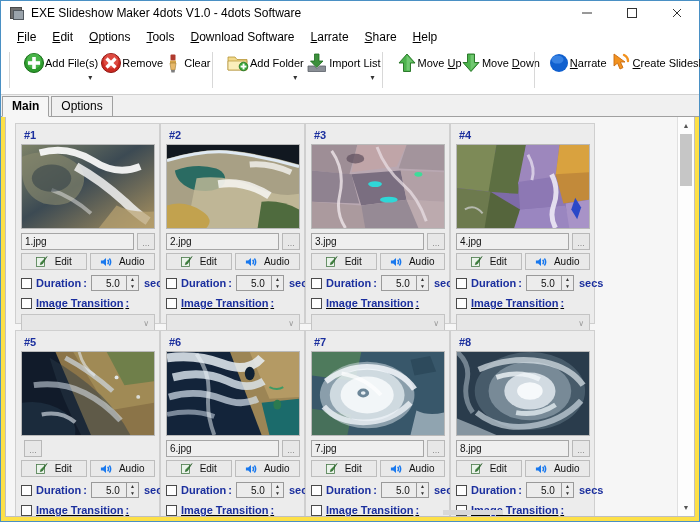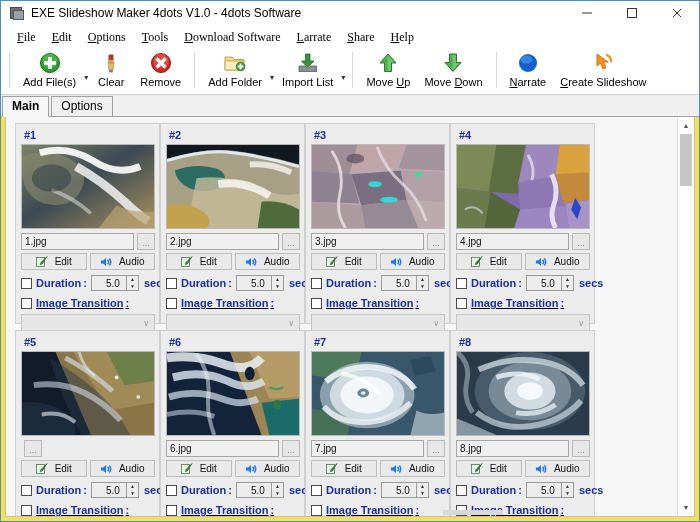--- a/index.html
+++ b/index.html
@@ -69,42 +69,40 @@
     display: flex;
     align-items: center;
     padding-left: 8px;
     flex: 0 0 auto;
   }
   .menu-item {
     font-size: 12px;
     color: #000;
     padding: 2px 8px;
     white-space: nowrap;
-    font-family: Liberation Serif, serif;
   }
   .menu-item u { text-decoration: underline; }
   
   .toolbar {
     height: 47px;
     background: #ffffff;
     display: flex;
     align-items: flex-start;
     flex: 0 0 auto;
     padding-left: 2px;
     border-bottom: 1px solid #d2d2d2;
   }
   .tb-sep {
     width: 1px; height: 36px;
     background: #d8d8d8;
     margin: 4px 6px 0 6px;
     flex: 0 0 auto;
   }
   .tb-btn {
     display: flex;
-    flex-direction: column;
     align-items: center;
     justify-content: flex-start;
     padding: 2px 7px 0 7px;
     min-width: 44px;
   }
   .tb-ico { height: 26px; display:flex; align-items:center; justify-content:center; }
   .tb-label {
     font-size: 11px;
     color: #000;
     white-space: nowrap;
@@ -401,39 +399,39 @@
           <rect x="5" y="9.2" width="12" height="3.6" fill="#fff"></rect>
         </svg>
       </div>
       <div class="tb-label">Add File(s)</div>
     </div>
     <div class="tb-caret">▾</div>
 
     <div class="tb-btn">
       <div class="tb-ico">
         <svg width="22" height="22" viewBox="0 0 22 22">
+          <circle cx="11" cy="11" r="9.5" fill="#cc2a22" stroke="#8e1612" stroke-width="1"></circle>
+          <circle cx="11" cy="9" r="7.5" fill="#ee6a60" opacity="0.5"></circle>
+          <line x1="6.5" y1="6.5" x2="15.5" y2="15.5" stroke="#fff" stroke-width="3.2"></line>
+          <line x1="15.5" y1="6.5" x2="6.5" y2="15.5" stroke="#fff" stroke-width="3.2"></line>
+        </svg>
+      </div>
+      <div class="tb-label">Remove</div>
+    </div>
+
+    <div class="tb-btn">
+      <div class="tb-ico">
+        <svg width="22" height="22" viewBox="0 0 22 22">
           <rect x="8.5" y="2.5" width="5" height="6" rx="1" fill="#b03a2e"></rect>
           <rect x="8" y="8.5" width="6" height="2.5" fill="#d7a64a"></rect>
           <path d="M8 11 L14 11 L13 18 L9 18 Z" fill="#e8b96a" stroke="#9d7a33" stroke-width="0.6"></path>
           <path d="M9 18 L13 18 L12.6 20.5 L9.4 20.5 Z" fill="#7e7e7e"></path>
         </svg>
       </div>
       <div class="tb-label">Clear</div>
-    </div>
-
-    <div class="tb-btn">
-      <div class="tb-ico">
-        <svg width="22" height="22" viewBox="0 0 22 22">
-          <circle cx="11" cy="11" r="9.5" fill="#cc2a22" stroke="#8e1612" stroke-width="1"></circle>
-          <circle cx="11" cy="9" r="7.5" fill="#ee6a60" opacity="0.5"></circle>
-          <line x1="6.5" y1="6.5" x2="15.5" y2="15.5" stroke="#fff" stroke-width="3.2"></line>
-          <line x1="15.5" y1="6.5" x2="6.5" y2="15.5" stroke="#fff" stroke-width="3.2"></line>
-        </svg>
-      </div>
-      <div class="tb-label">Remove</div>
     </div>
 
     <div class="tb-sep"></div>
 
     <div class="tb-btn">
       <div class="tb-ico">
         <svg width="24" height="22" viewBox="0 0 24 22">
           <path d="M2 5 L9 5 L11 7.5 L21 7.5 L21 18 L2 18 Z" fill="#f2d98a" stroke="#b59436" stroke-width="0.8"></path>
           <path d="M2 9 L21 9 L19 18 L2 18 Z" fill="#fbeebb" stroke="#b59436" stroke-width="0.7"></path>
           <circle cx="17.5" cy="14.5" r="4.3" fill="#39a739" stroke="#1d6f1d" stroke-width="0.8"></circle>

